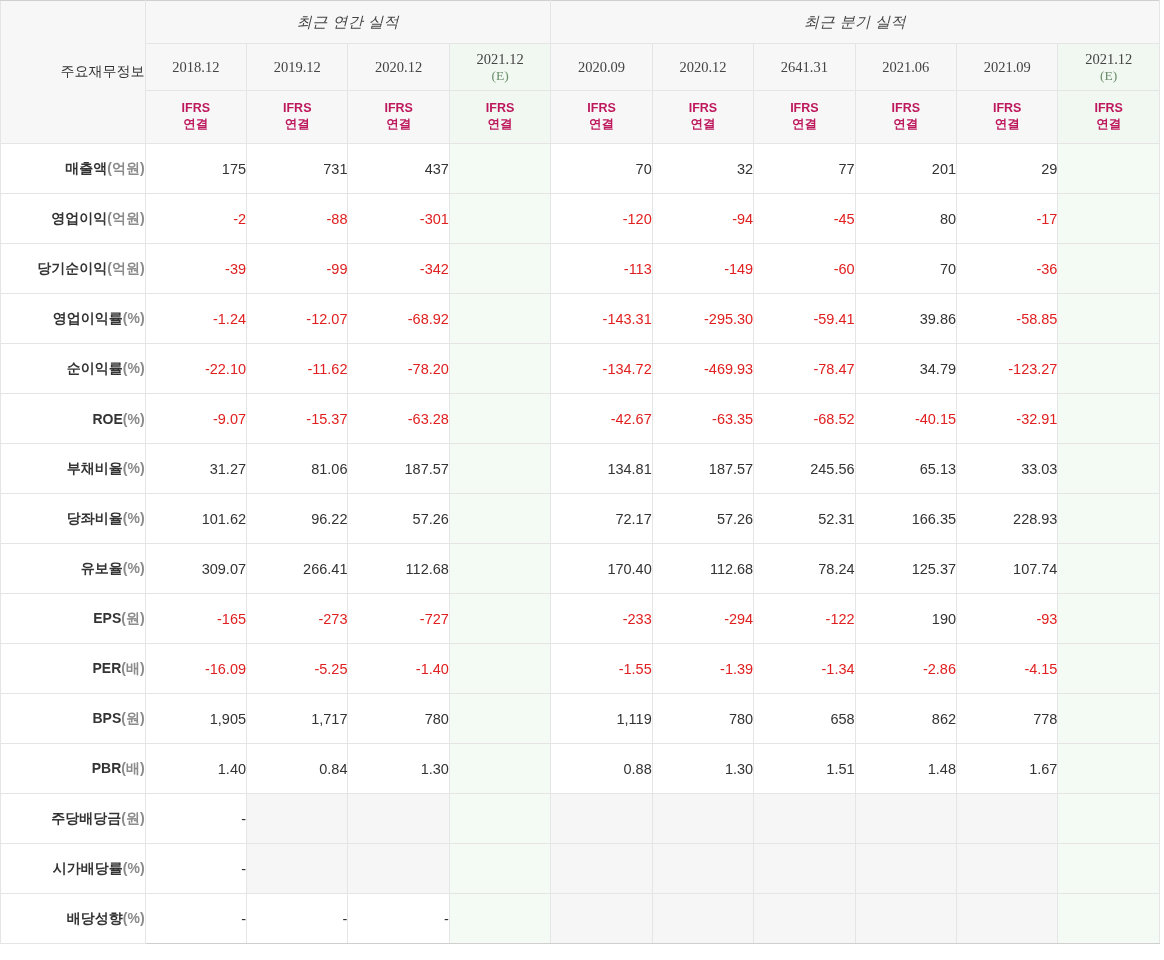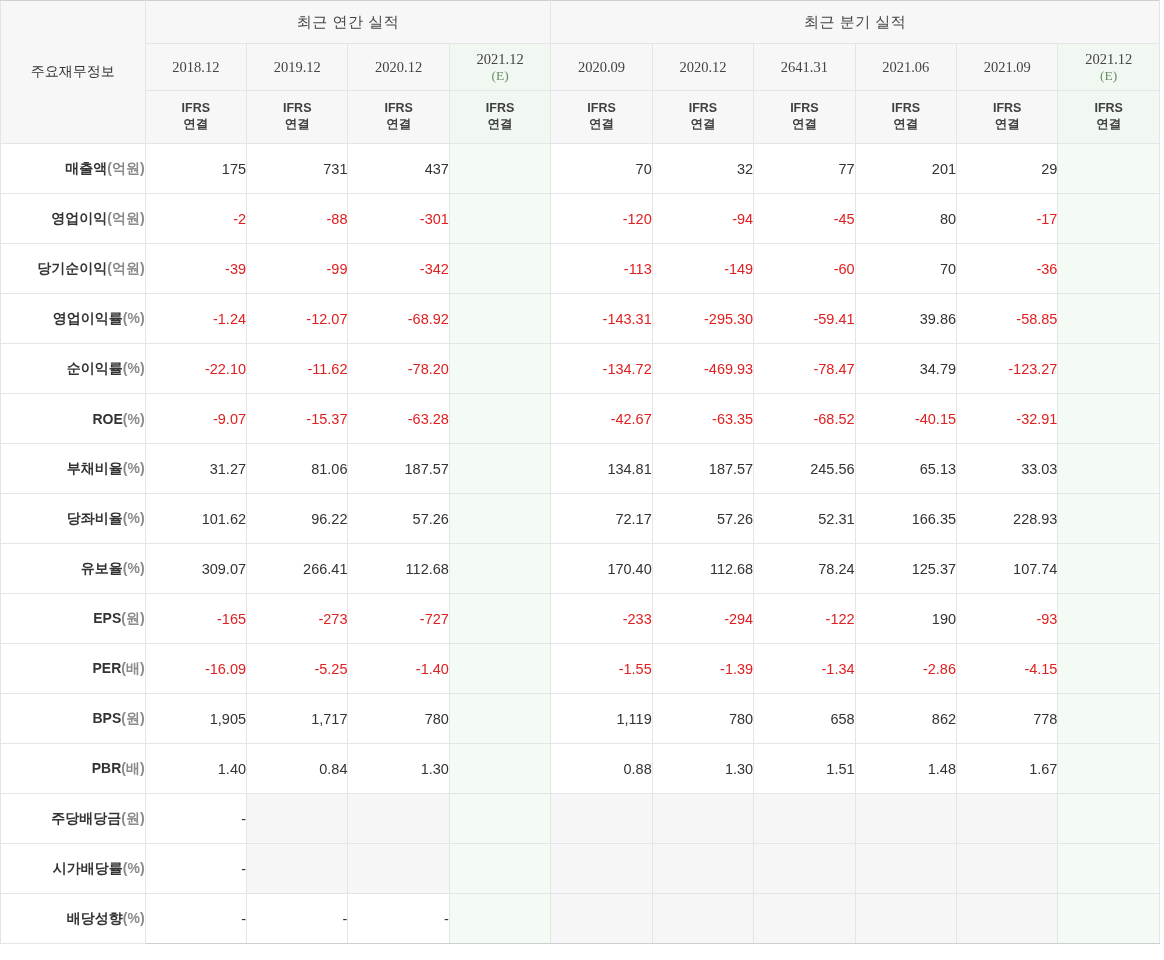--- a/index.html
+++ b/index.html
@@ -34,20 +34,21 @@
     background: #f7f7f7;
     text-align: center;
     color: #555555;
     font-weight: normal;
   }
   .hdr-group {
     height: 42px;
     font-size: 15px;
     letter-spacing: 0.5px;
     color: #444444;
+    font-style: italic;
   }
   .hdr-period {
     height: 46px;
     font-size: 14.5px;
     color: #444444;
     line-height: 1.25;
     font-family: "Liberation Serif", serif;
   }
   .hdr-period .est {
     display: block;
@@ -55,29 +56,29 @@
     color: #6b8f6b;
   }
   .hdr-period.est-col {
     background: #f1f7f1;
     text-align: center;
   }
   .hdr-ifrs {
     height: 52px;
     font-size: 12.5px;
     font-weight: bold;
-    color: #404040;
+    color: #be185d;
     line-height: 1.25;
   }
   .hdr-ifrs.est-col {
     background: #f1f7f1;
   }
   .hdr-corner {
     background: #f7f7f7;
-    text-align: center;
+    text-align: right;
     padding-left: 16px;
     font-size: 14px;
     color: #333333;
     font-weight: normal;
   }
 
   
   .rowlabel {
     text-align: right;
     padding-left: 16px;

